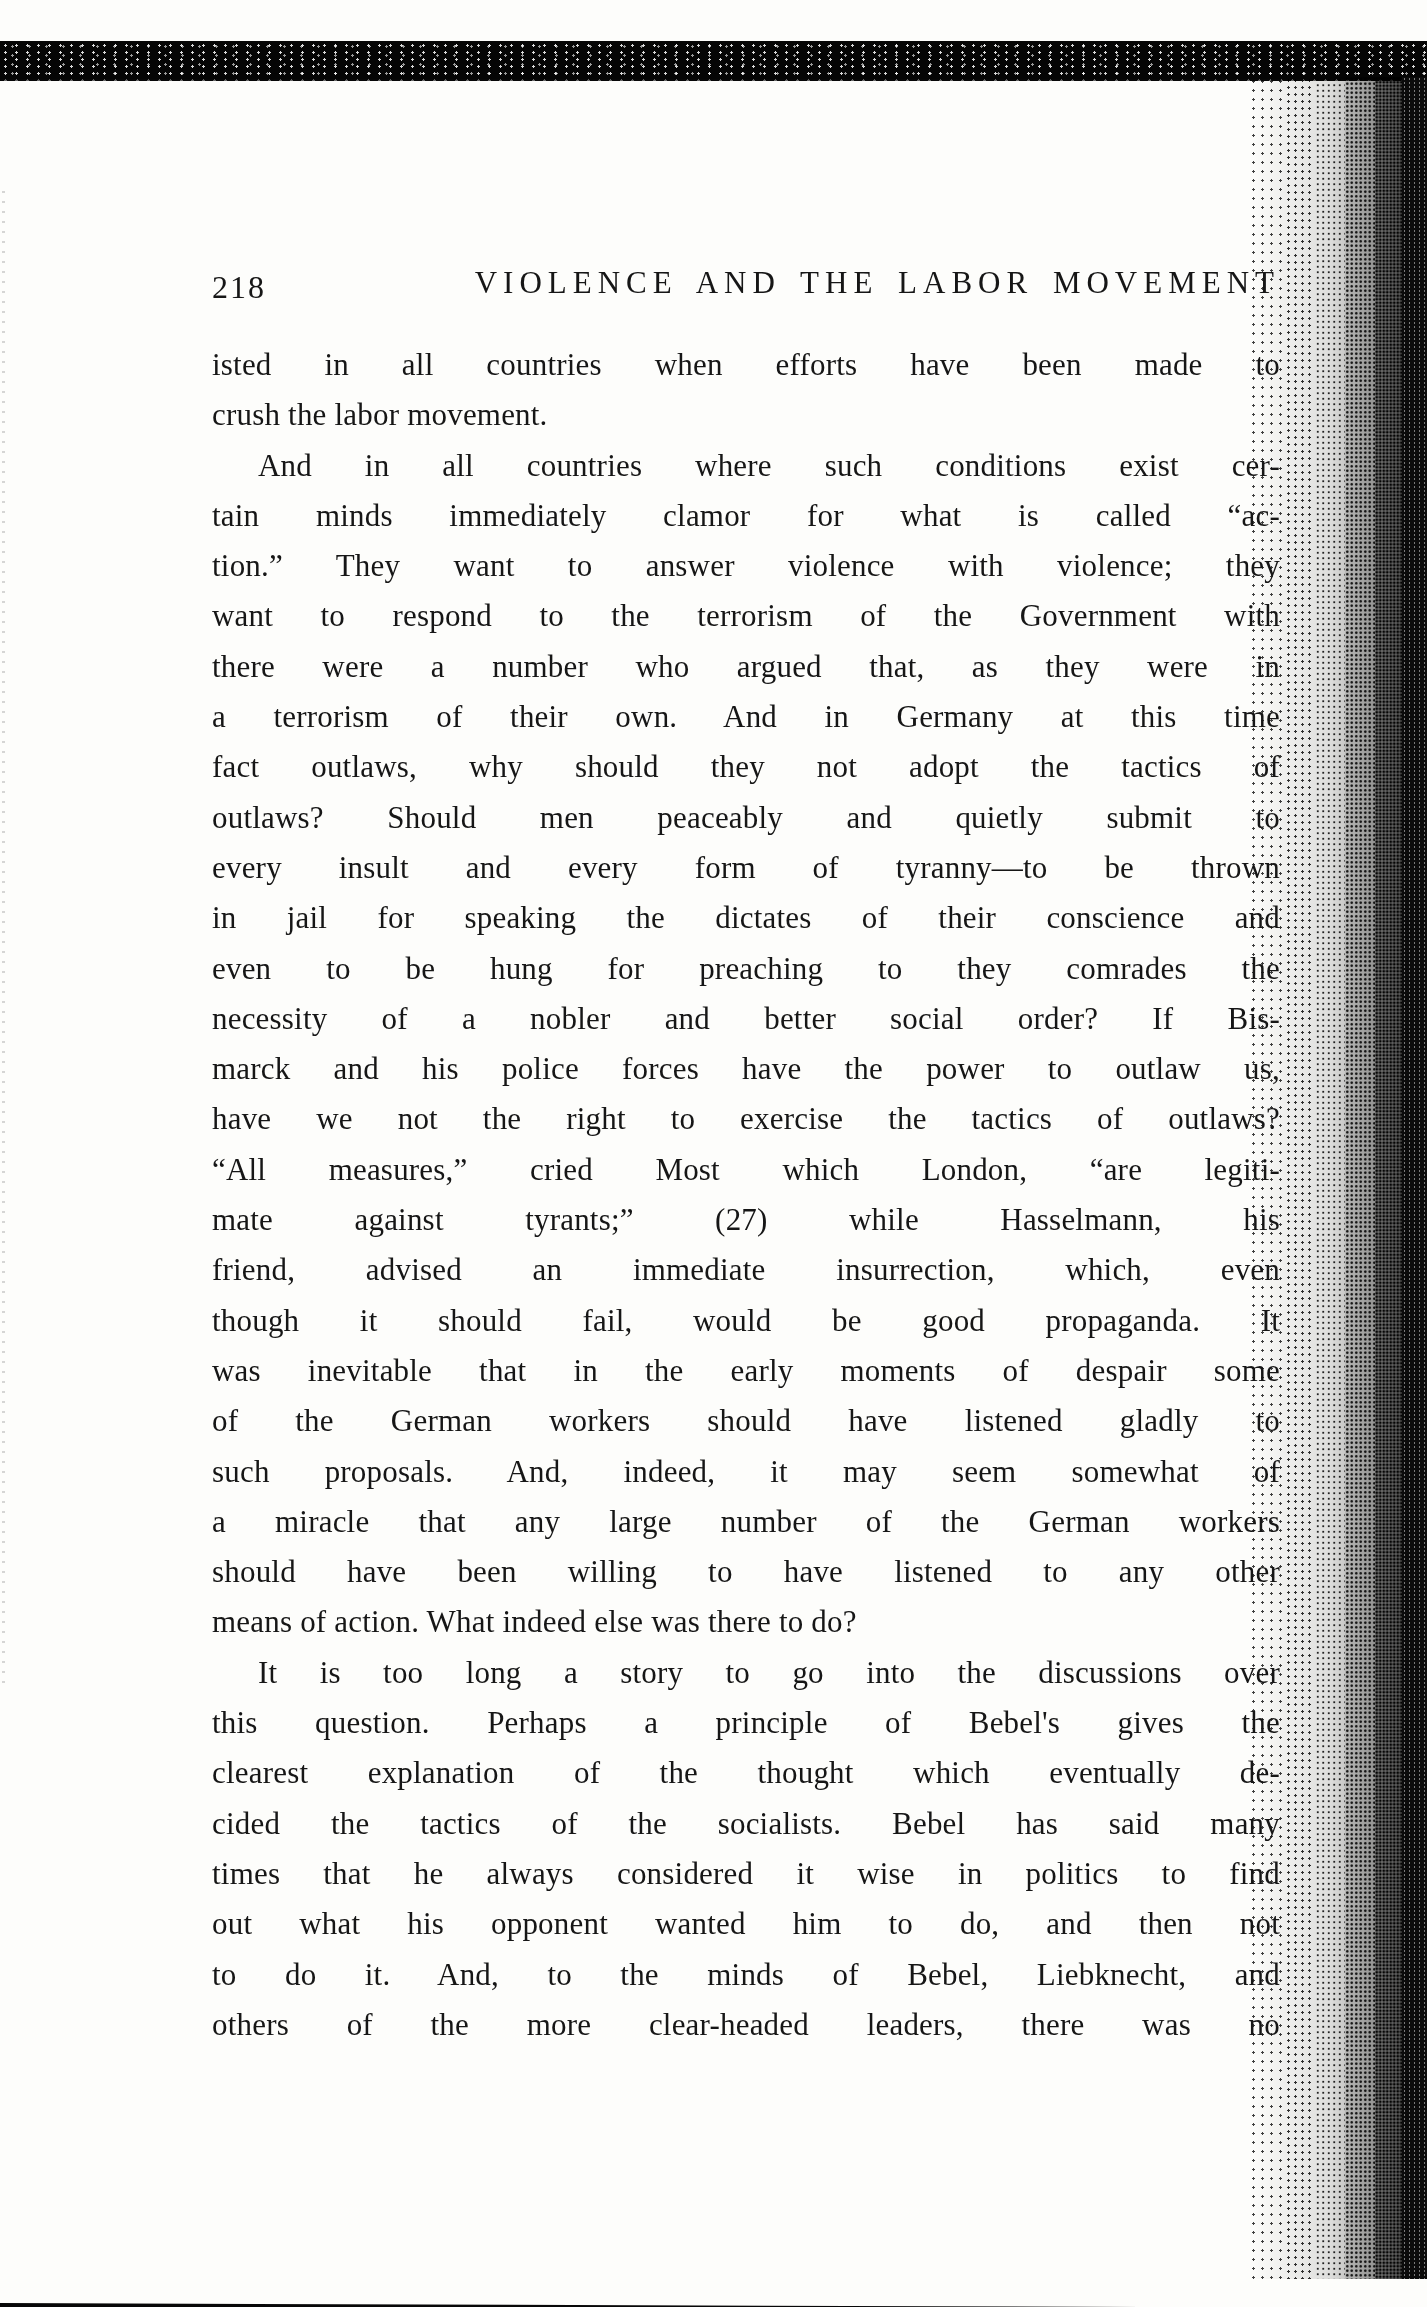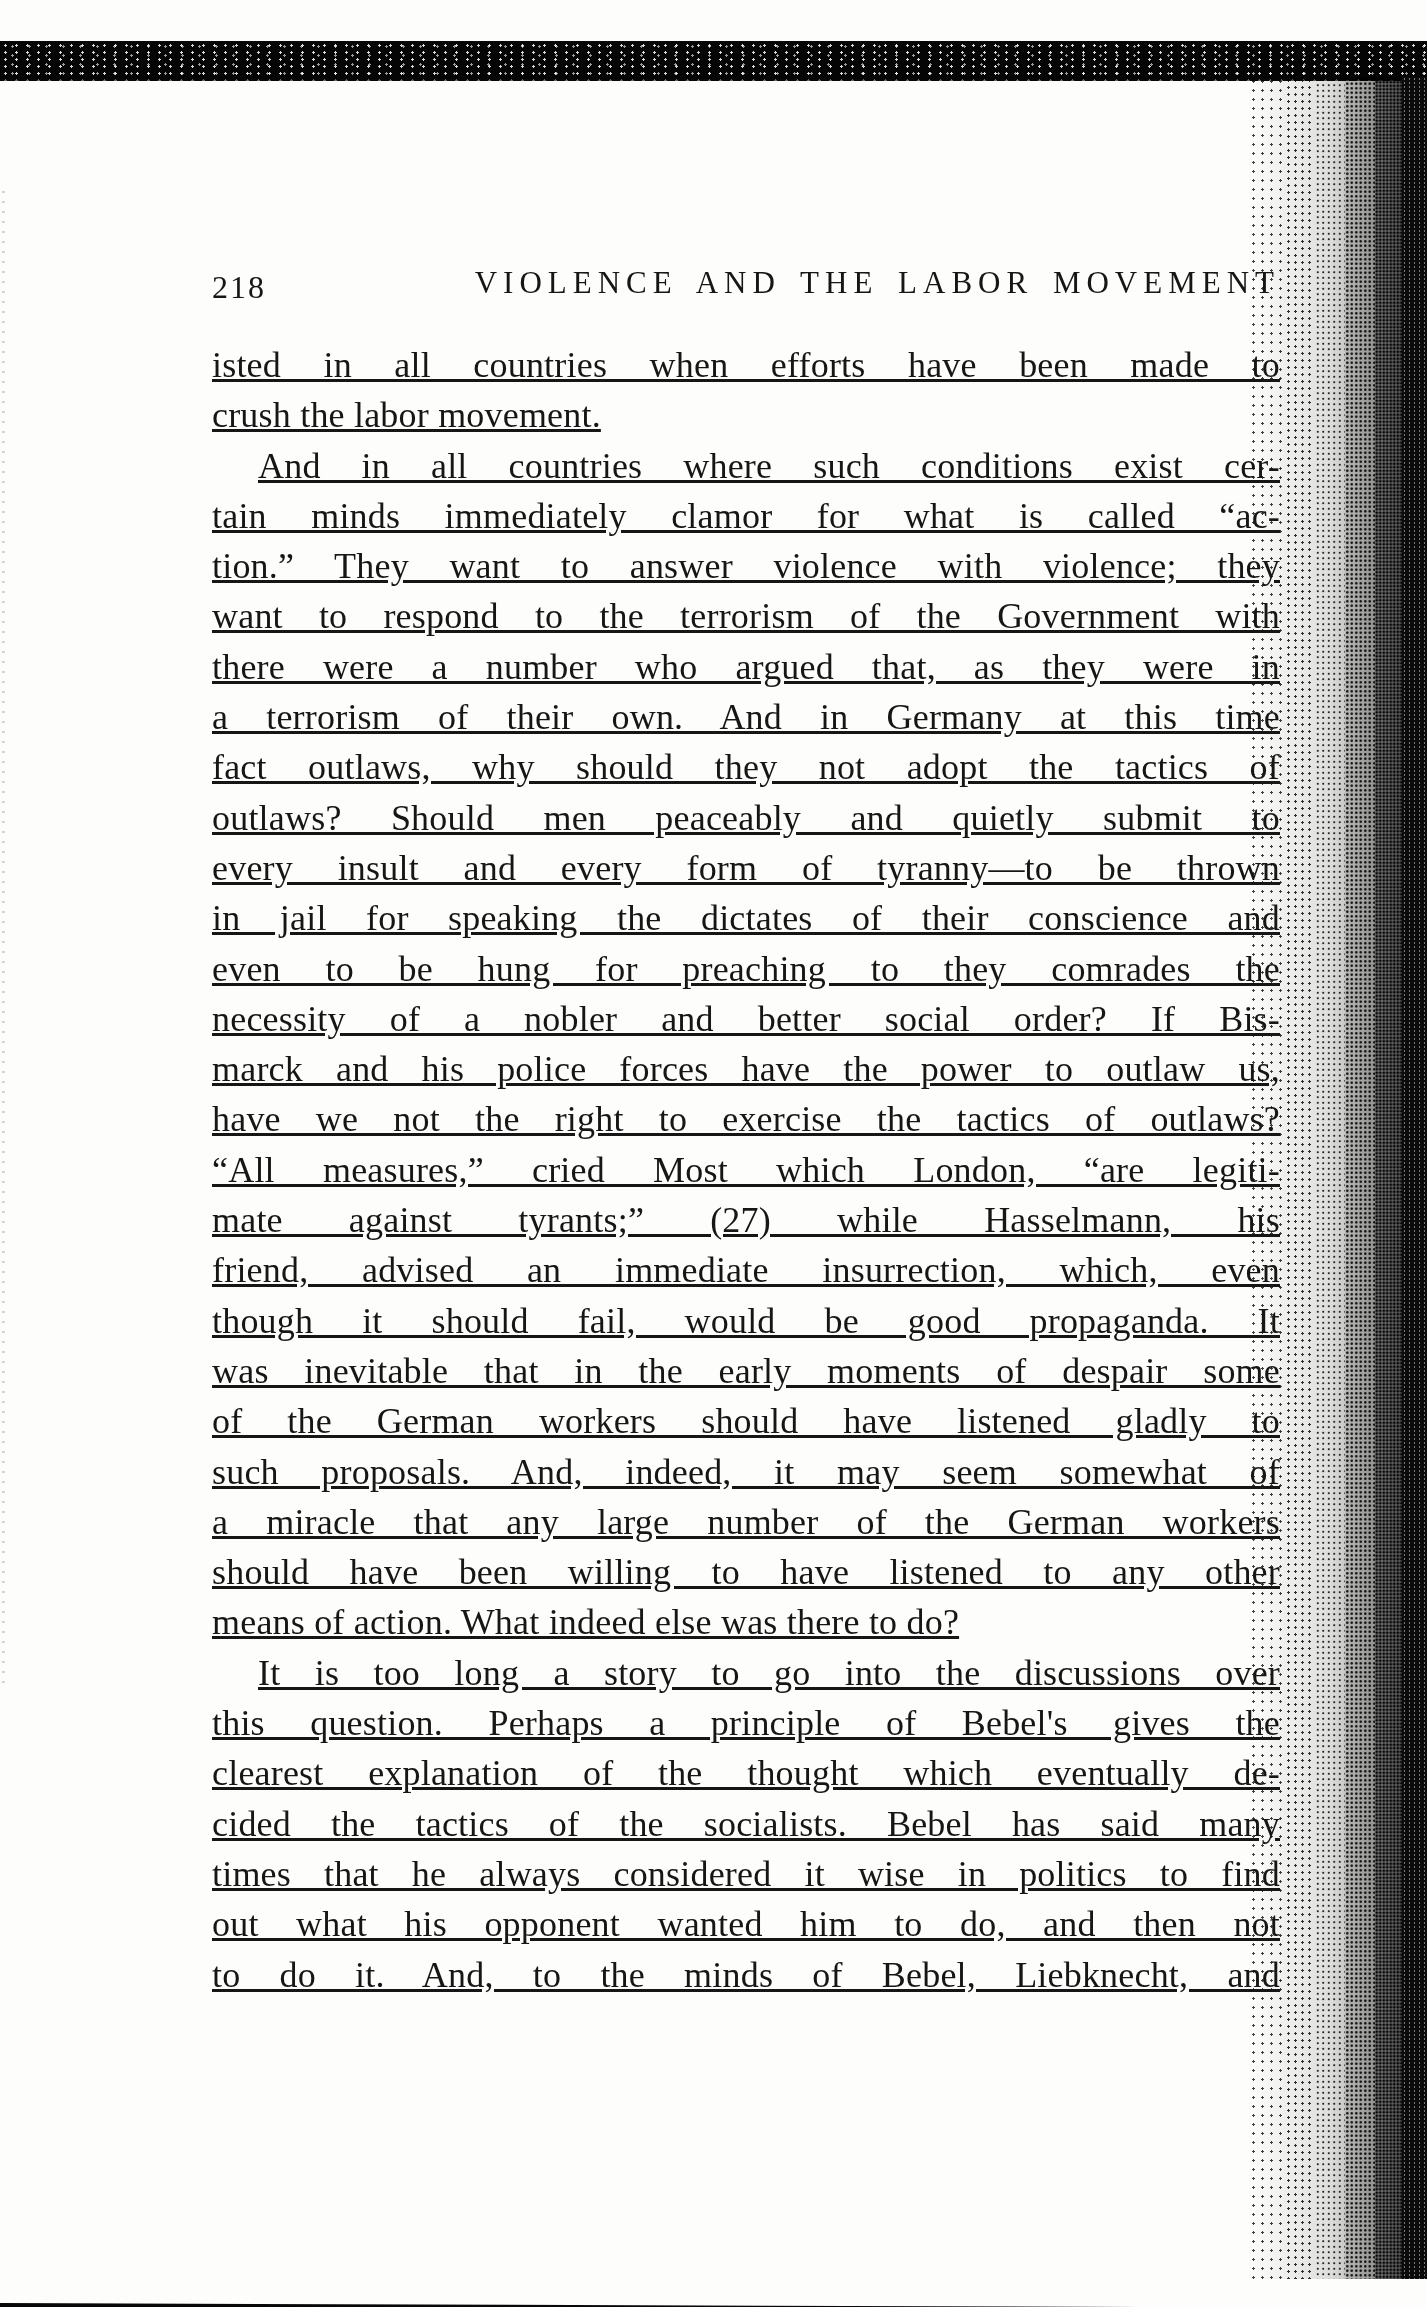--- a/index.html
+++ b/index.html
@@ -58,25 +58,24 @@
   }
   .running-title{
     position:absolute;left:0;right:0;text-align:right;top:0;
     font-size:31px;letter-spacing:6px;word-spacing:6px;
     font-variant:normal;
   }
   .body-text{
     position:absolute;left:212px;top:299px;width:1068px;
   }
   .line{
-    font-size:36px;line-height:50.3px;height:50.3px;
+    font-size:31px;line-height:50.3px;height:50.3px;
     text-align:justify;text-align-last:justify;
     white-space:nowrap; 
     letter-spacing:.2px;
-    text-decoration:underline;
   }
   .line{white-space:normal;}
   .line.end{text-align-last:left;}
   .line.indent{text-indent:46px;}
 </style>
 </head>
 <body style="background: rgb(253, 253, 251); color: rgb(22, 22, 22);">
 
 <div class="page">
 
@@ -125,17 +124,18 @@
       <div class="line">a miracle that any large number of the German workers</div>
       <div class="line">should have been willing to have listened to any other</div>
       <div class="line end">means of action.  What indeed else was there to do?</div>
       <div class="line indent">It is too long a story to go into the discussions over</div>
       <div class="line">this question.  Perhaps a principle of Bebel's gives the</div>
       <div class="line">clearest explanation of the thought which eventually de-</div>
       <div class="line">cided the tactics of the socialists.  Bebel has said many</div>
       <div class="line">times that he always considered it wise in politics to find</div>
       <div class="line">out what his opponent wanted him to do, and then not</div>
       <div class="line">to do it.  And, to the minds of Bebel, Liebknecht, and</div>
+      <div class="line">others of the more clear-headed leaders, there was no</div>
     </div>
 
   <div class="bottom-band"></div>
 
 </div>
 
 </body></html>

